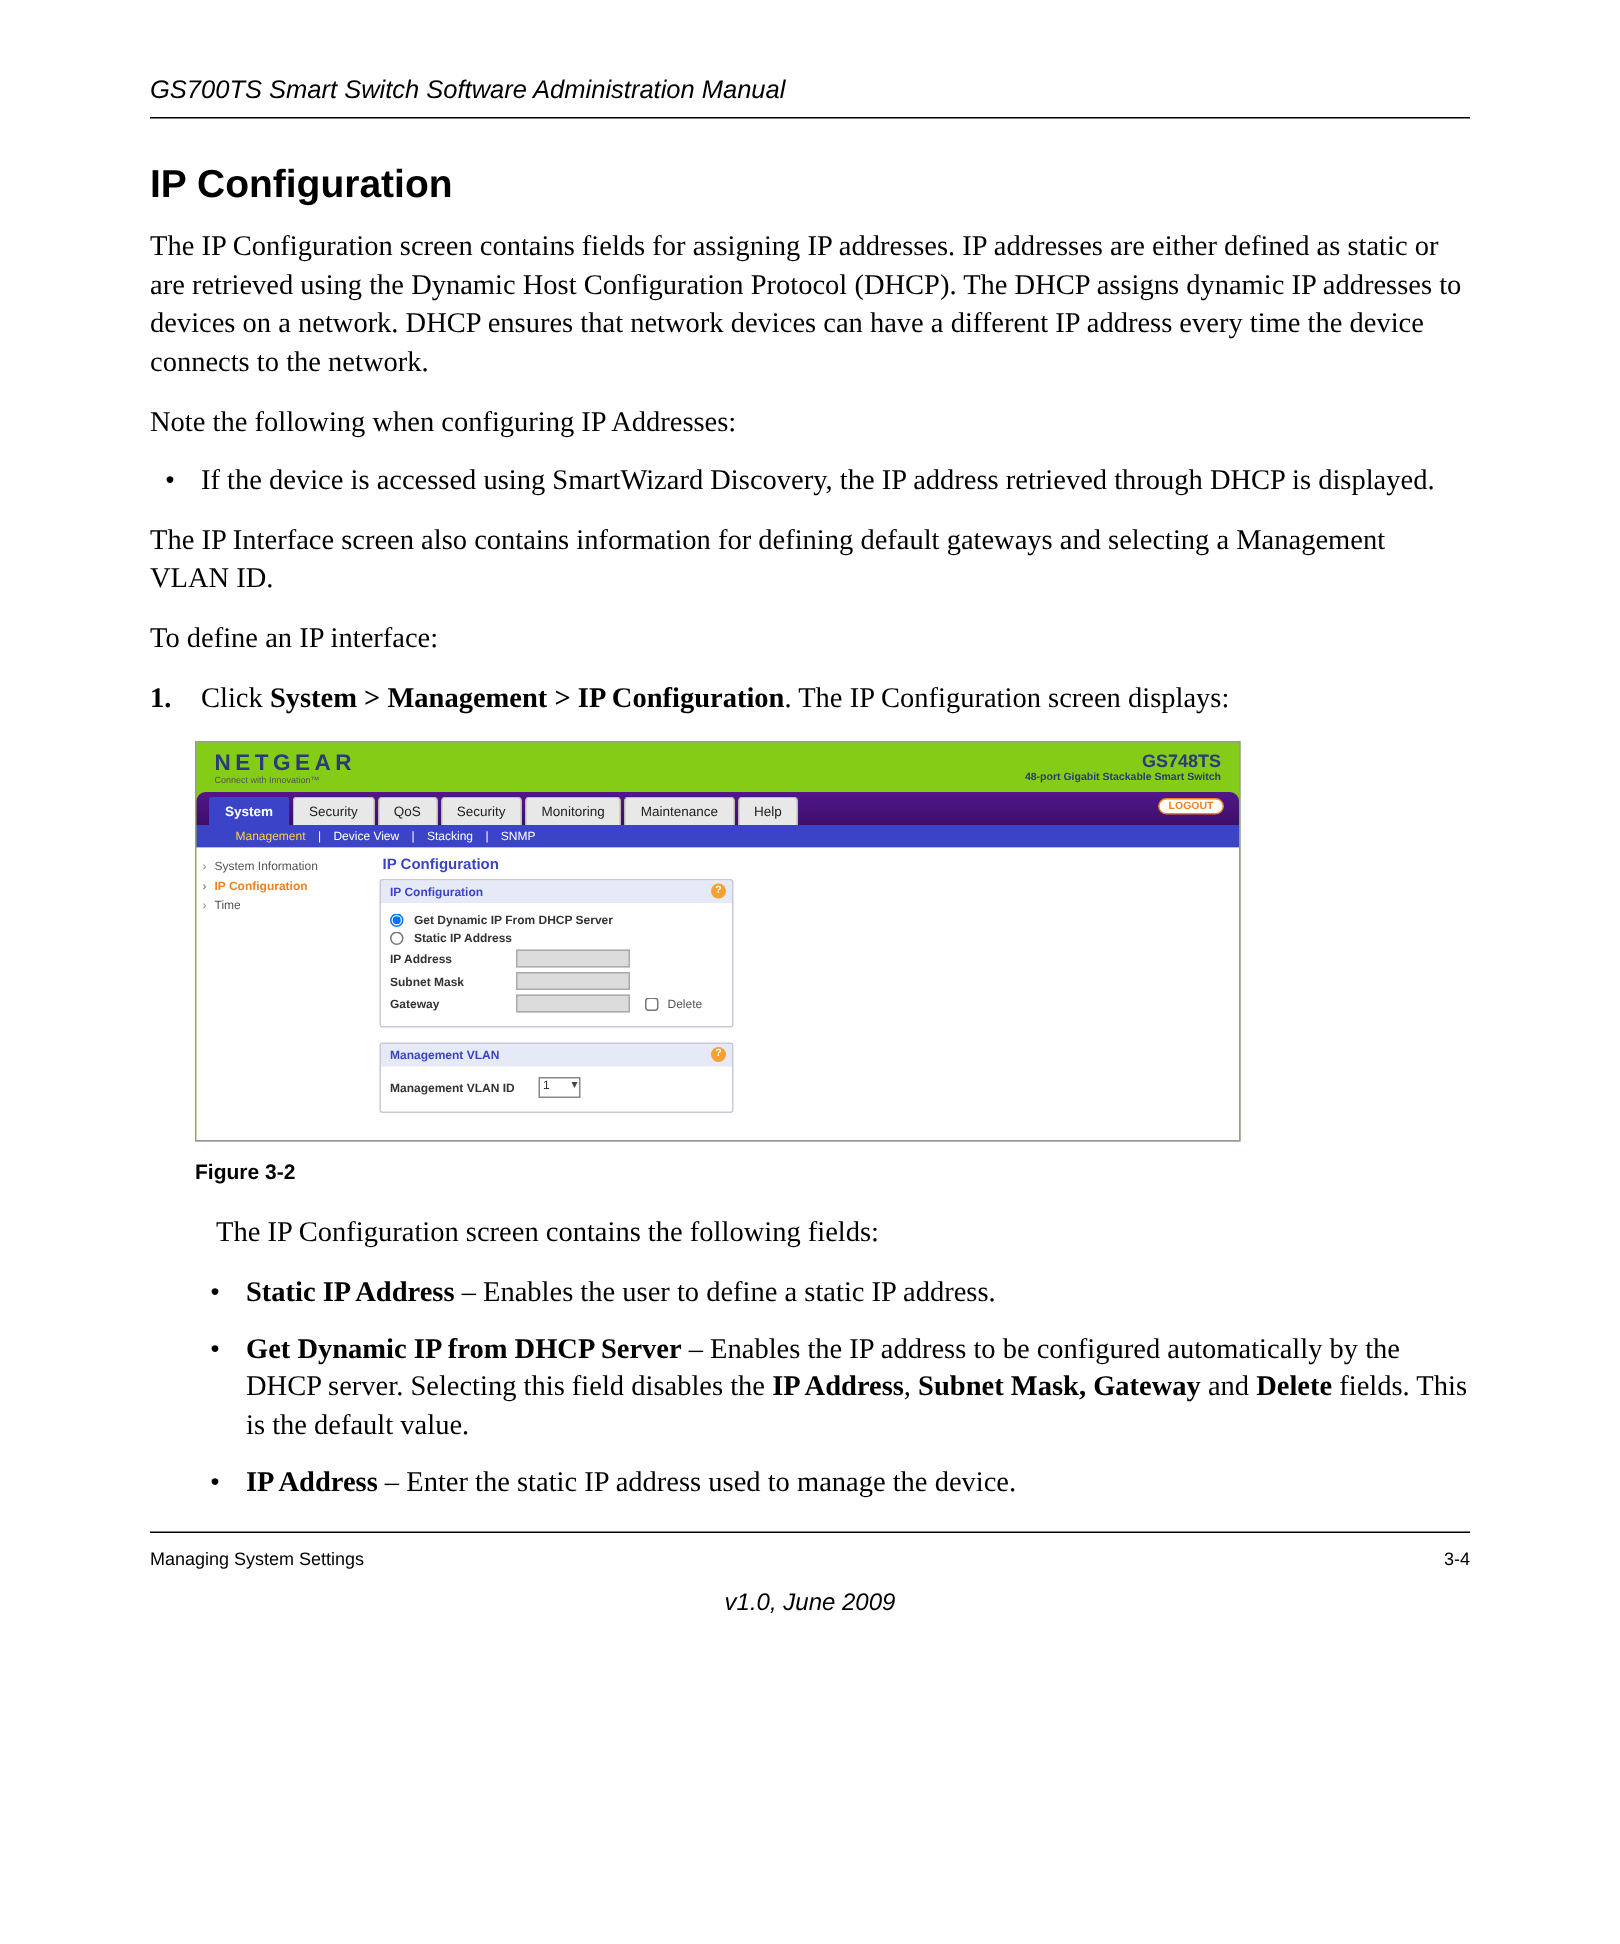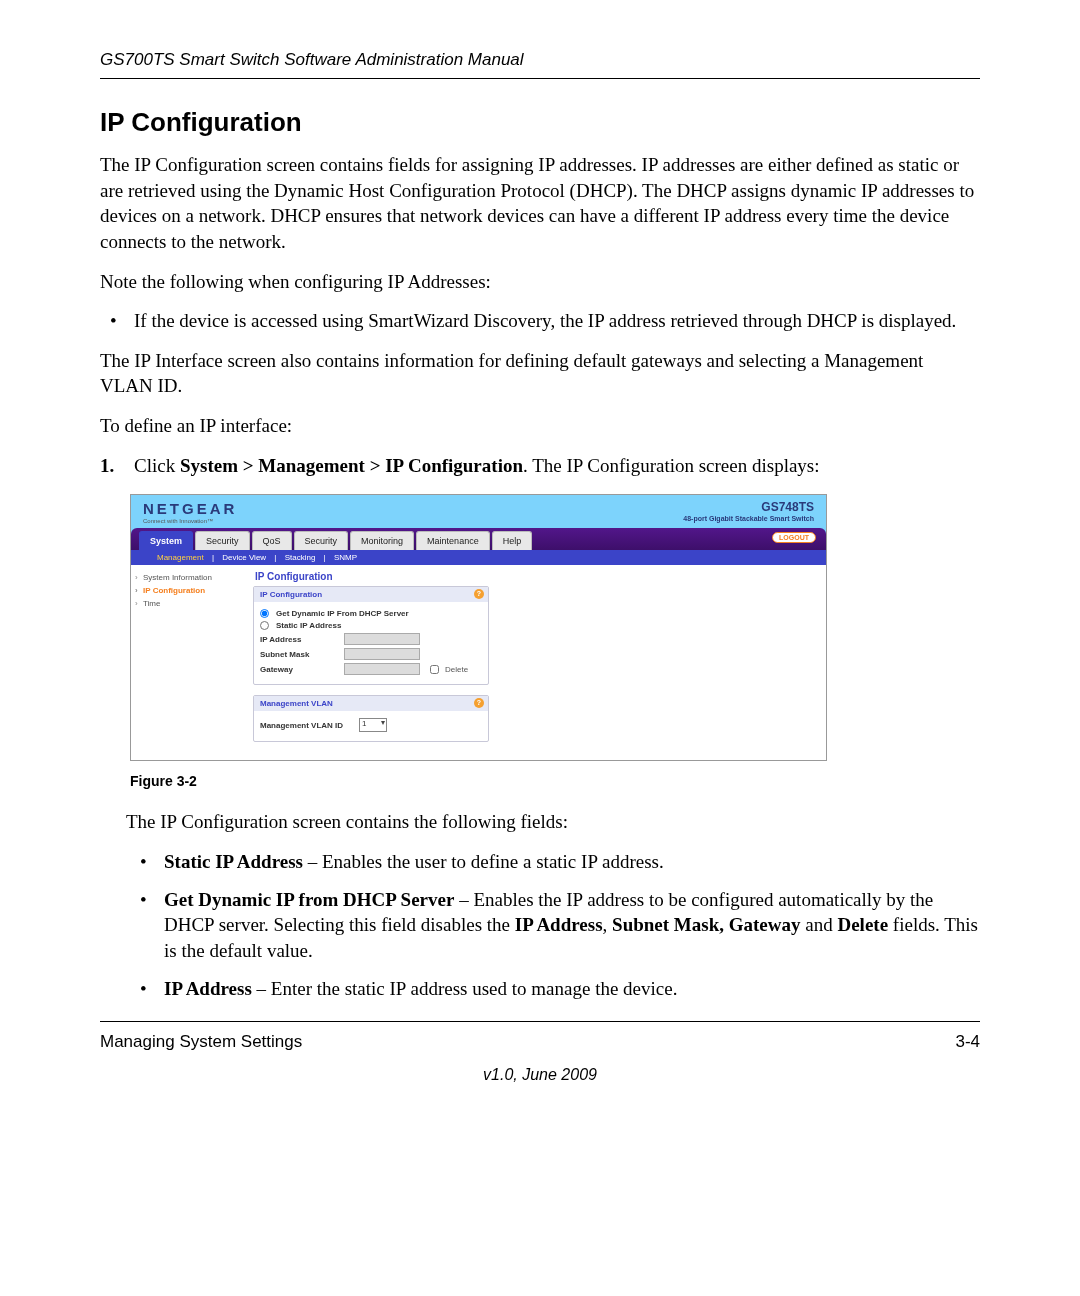--- a/index.html
+++ b/index.html
@@ -69,37 +69,37 @@
   .figure-caption {
     font-family: Arial, Helvetica, sans-serif;
     font-weight: bold;
     font-size: 14px;
     margin: 12px 0 20px 30px;
   }
   .footer-row {
     display: flex;
     justify-content: space-between;
     font-family: Arial, Helvetica, sans-serif;
-    font-size: 17px;
+    font-size: 12px;
     margin-top: 4px;
   }
   .footer-version {
     text-align: center;
     font-style: italic;
     font-family: Arial, Helvetica, sans-serif;
     font-size: 16px;
     margin-top: 14px;
   }
 
   
   .screenshot {
     width: 695px;
     margin: 16px 0 0 30px;
     border: 1px solid #999;
-    background: #7dd3fc;
+    background: #84cc16;
     font-family: Arial, Helvetica, sans-serif;
     color: #333;
   }
   .ss-topbar {
     display: flex;
     justify-content: space-between;
     align-items: flex-start;
     padding: 6px 12px 4px 12px;
   }
   .ss-logo {
@@ -406,21 +406,21 @@
           </div>
         </div>
       </div>
 
     </div>
   </div>
 </div>
 
 <div class="figure-caption">Figure 3-2</div>
 
-<p style="margin-left:26px">The IP Configuration screen contains the following fields:</p>
+<p style="margin-left:44px">The IP Configuration screen contains the following fields:</p>
 
 <ul class="bullets" style="margin-left:30px">
   <li>
     <span class="bold">Static IP Address</span><span> – Enables the user to define a static IP address.</span>
   </li>
   <li>
     <span class="bold">Get Dynamic IP from DHCP Server</span><span> – Enables the IP address to be configured automatically by the DHCP server. Selecting this field disables the </span><span class="bold">IP Address</span><span>, </span><span class="bold">Subnet Mask, Gateway</span><span> and </span><span class="bold">Delete</span><span> fields. This is the default value.</span>
   </li>
   <li>
     <span class="bold">IP Address</span><span> – Enter the static IP address used to manage the device.</span>

